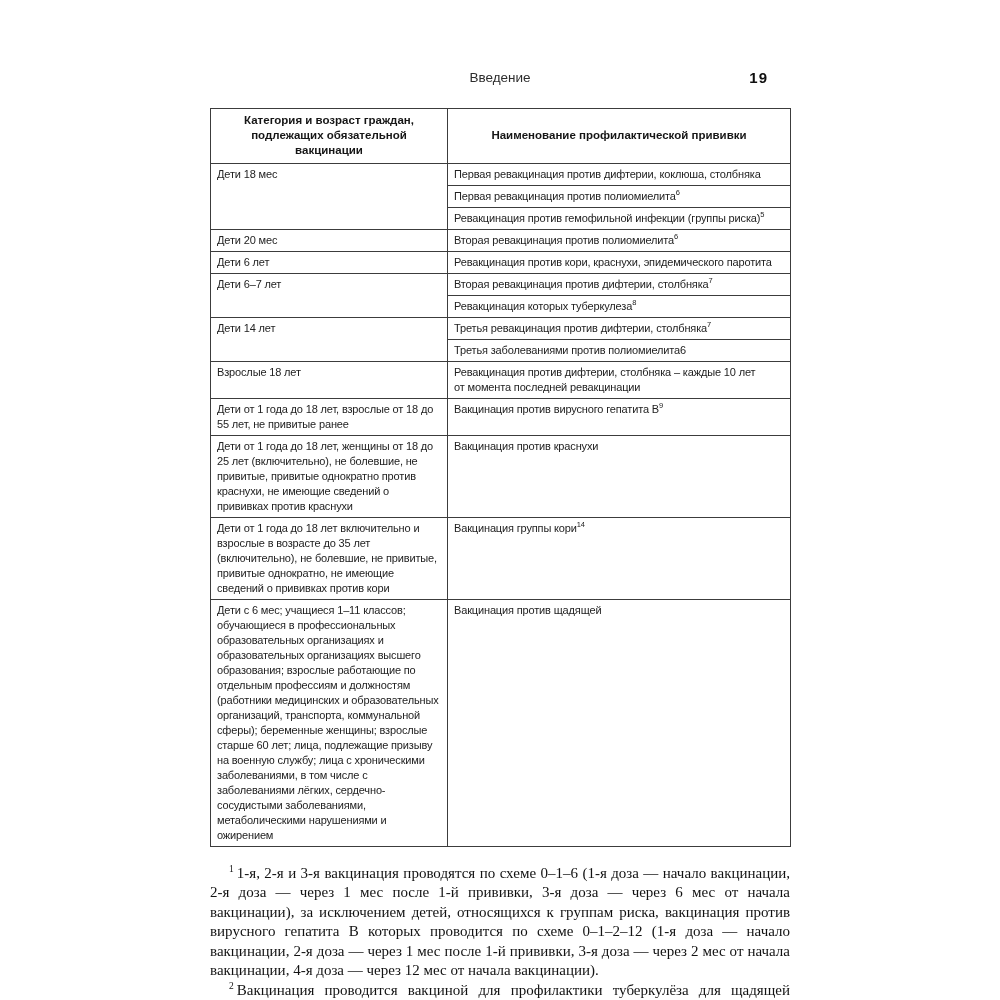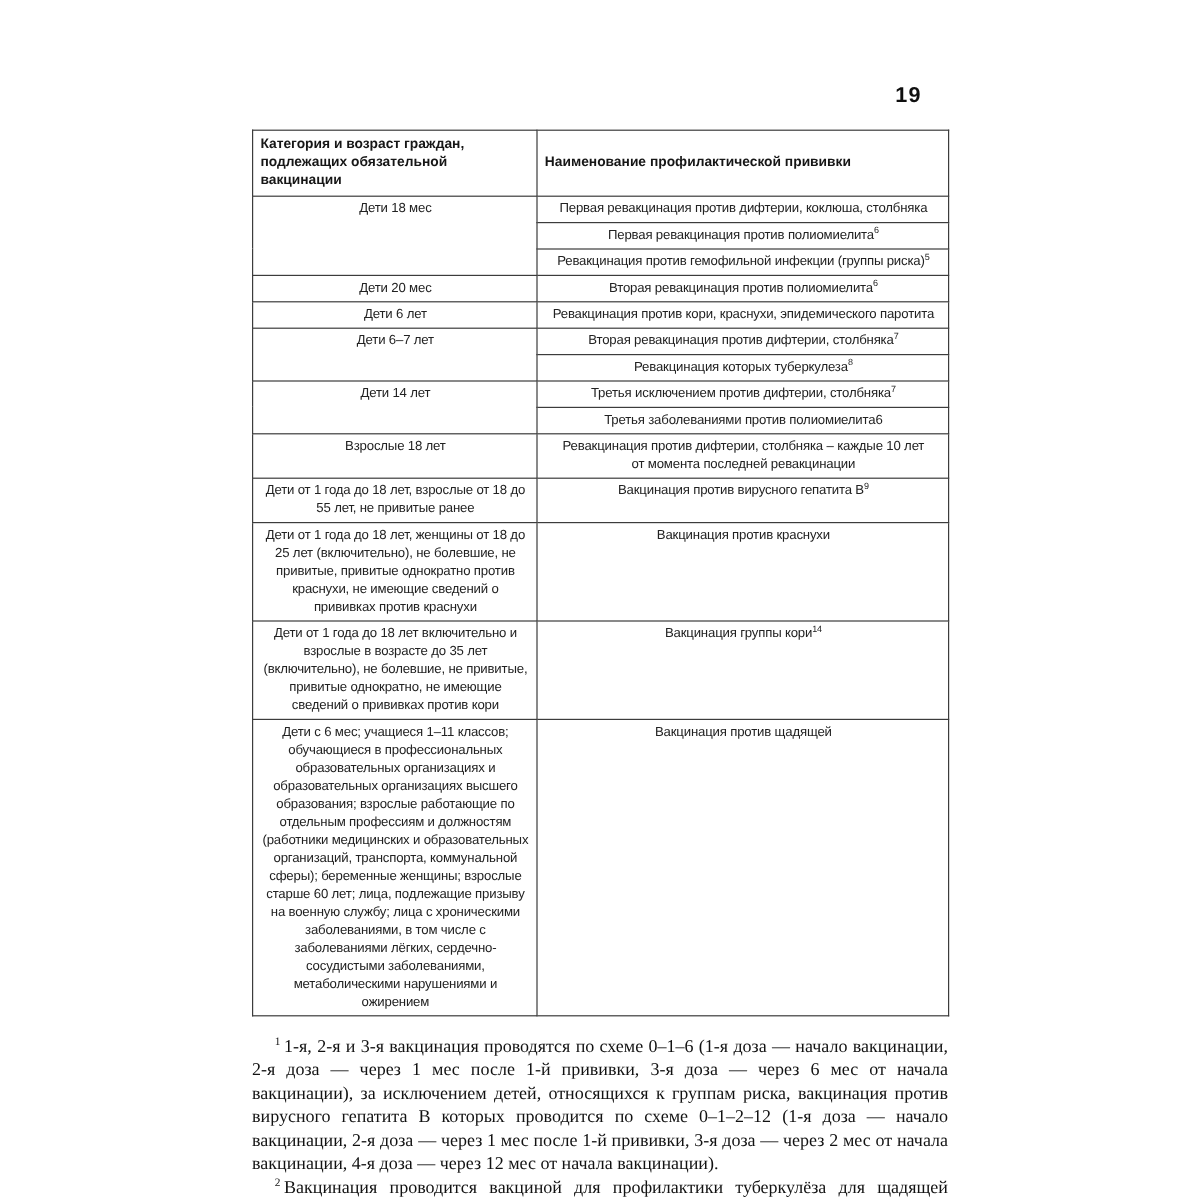--- a/index.html
+++ b/index.html
@@ -32,40 +32,39 @@
     display: block;
     text-align: center;
     font-size: 13.5px;
     color: #2d2d2d;
   }
   .page-number {
     position: absolute;
     right: 22px;
     top: -1px;
     font-weight: bold;
-    font-size: 18px;
+    font-size: 15px;
     letter-spacing: 1px;
     color: #0f0f0f;
   }
   
   table.vax {
     border-collapse: collapse;
     width: 580px;
     table-layout: fixed;
   }
   table.vax col.c1 { width: 237px; }
   table.vax col.c2 { width: 343px; }
   table.vax th, table.vax td {
     border: 1px solid #3c3c3c;
-    text-align: center;
   }
   table.vax th {
     font-size: 11.5px;
     font-weight: bold;
-    text-align: left;
+    text-align: center;
     vertical-align: middle;
     padding: 4px 6px;
     line-height: 1.32;
     white-space: pre-line;
     height: 26px;
     color: #161616;
   }
   table.vax td {
     font-size: 11px;
     letter-spacing: -0.15px;
@@ -99,20 +98,21 @@
     line-height: 0;
     margin-right: 3px;
   }
 </style>
 </head>
 <body>
 
 <div class="page">
 
   <div class="running-head">
+    <span class="running-title">Введение</span>
     <span class="page-number">19</span>
   </div>
 
   <table class="vax">
     <colgroup>
         <col class="c1">
         <col class="c2">
       </colgroup>
     <tbody>
       <tr>
@@ -145,21 +145,21 @@
       <tr class="single">
         <td class="cat" rowspan="2">Дети 6–7 лет</td>
         <td class="vac"><span class="cell-text">Вторая ревакцинация против дифтерии, столбняка</span><sup>7</sup></td>
       </tr>
       <tr class="single">
         <td class="vac"><span class="cell-text">Ревакцинация которых туберкулеза</span><sup>8</sup></td>
       </tr>
 
       <tr class="single">
         <td class="cat" rowspan="2">Дети 14 лет</td>
-        <td class="vac"><span class="cell-text">Третья исключением против дифтерии, столбняка</span><sup>7</sup></td>
+        <td class="vac"><span class="cell-text">Третья ревакцинация против дифтерии, столбняка</span><sup>7</sup></td>
       </tr>
       <tr class="single">
         <td class="vac"><span class="cell-text">Третья заболеваниями против полиомиелита6</span><sup></sup></td>
       </tr>
 
       <tr>
         <td class="cat">Взрослые 18 лет</td>
         <td class="vac"><span class="cell-text">Ревакцинация против дифтерии, столбняка – каждые 10 лет
 от момента последней ревакцинации</span><sup></sup></td>
       </tr>

